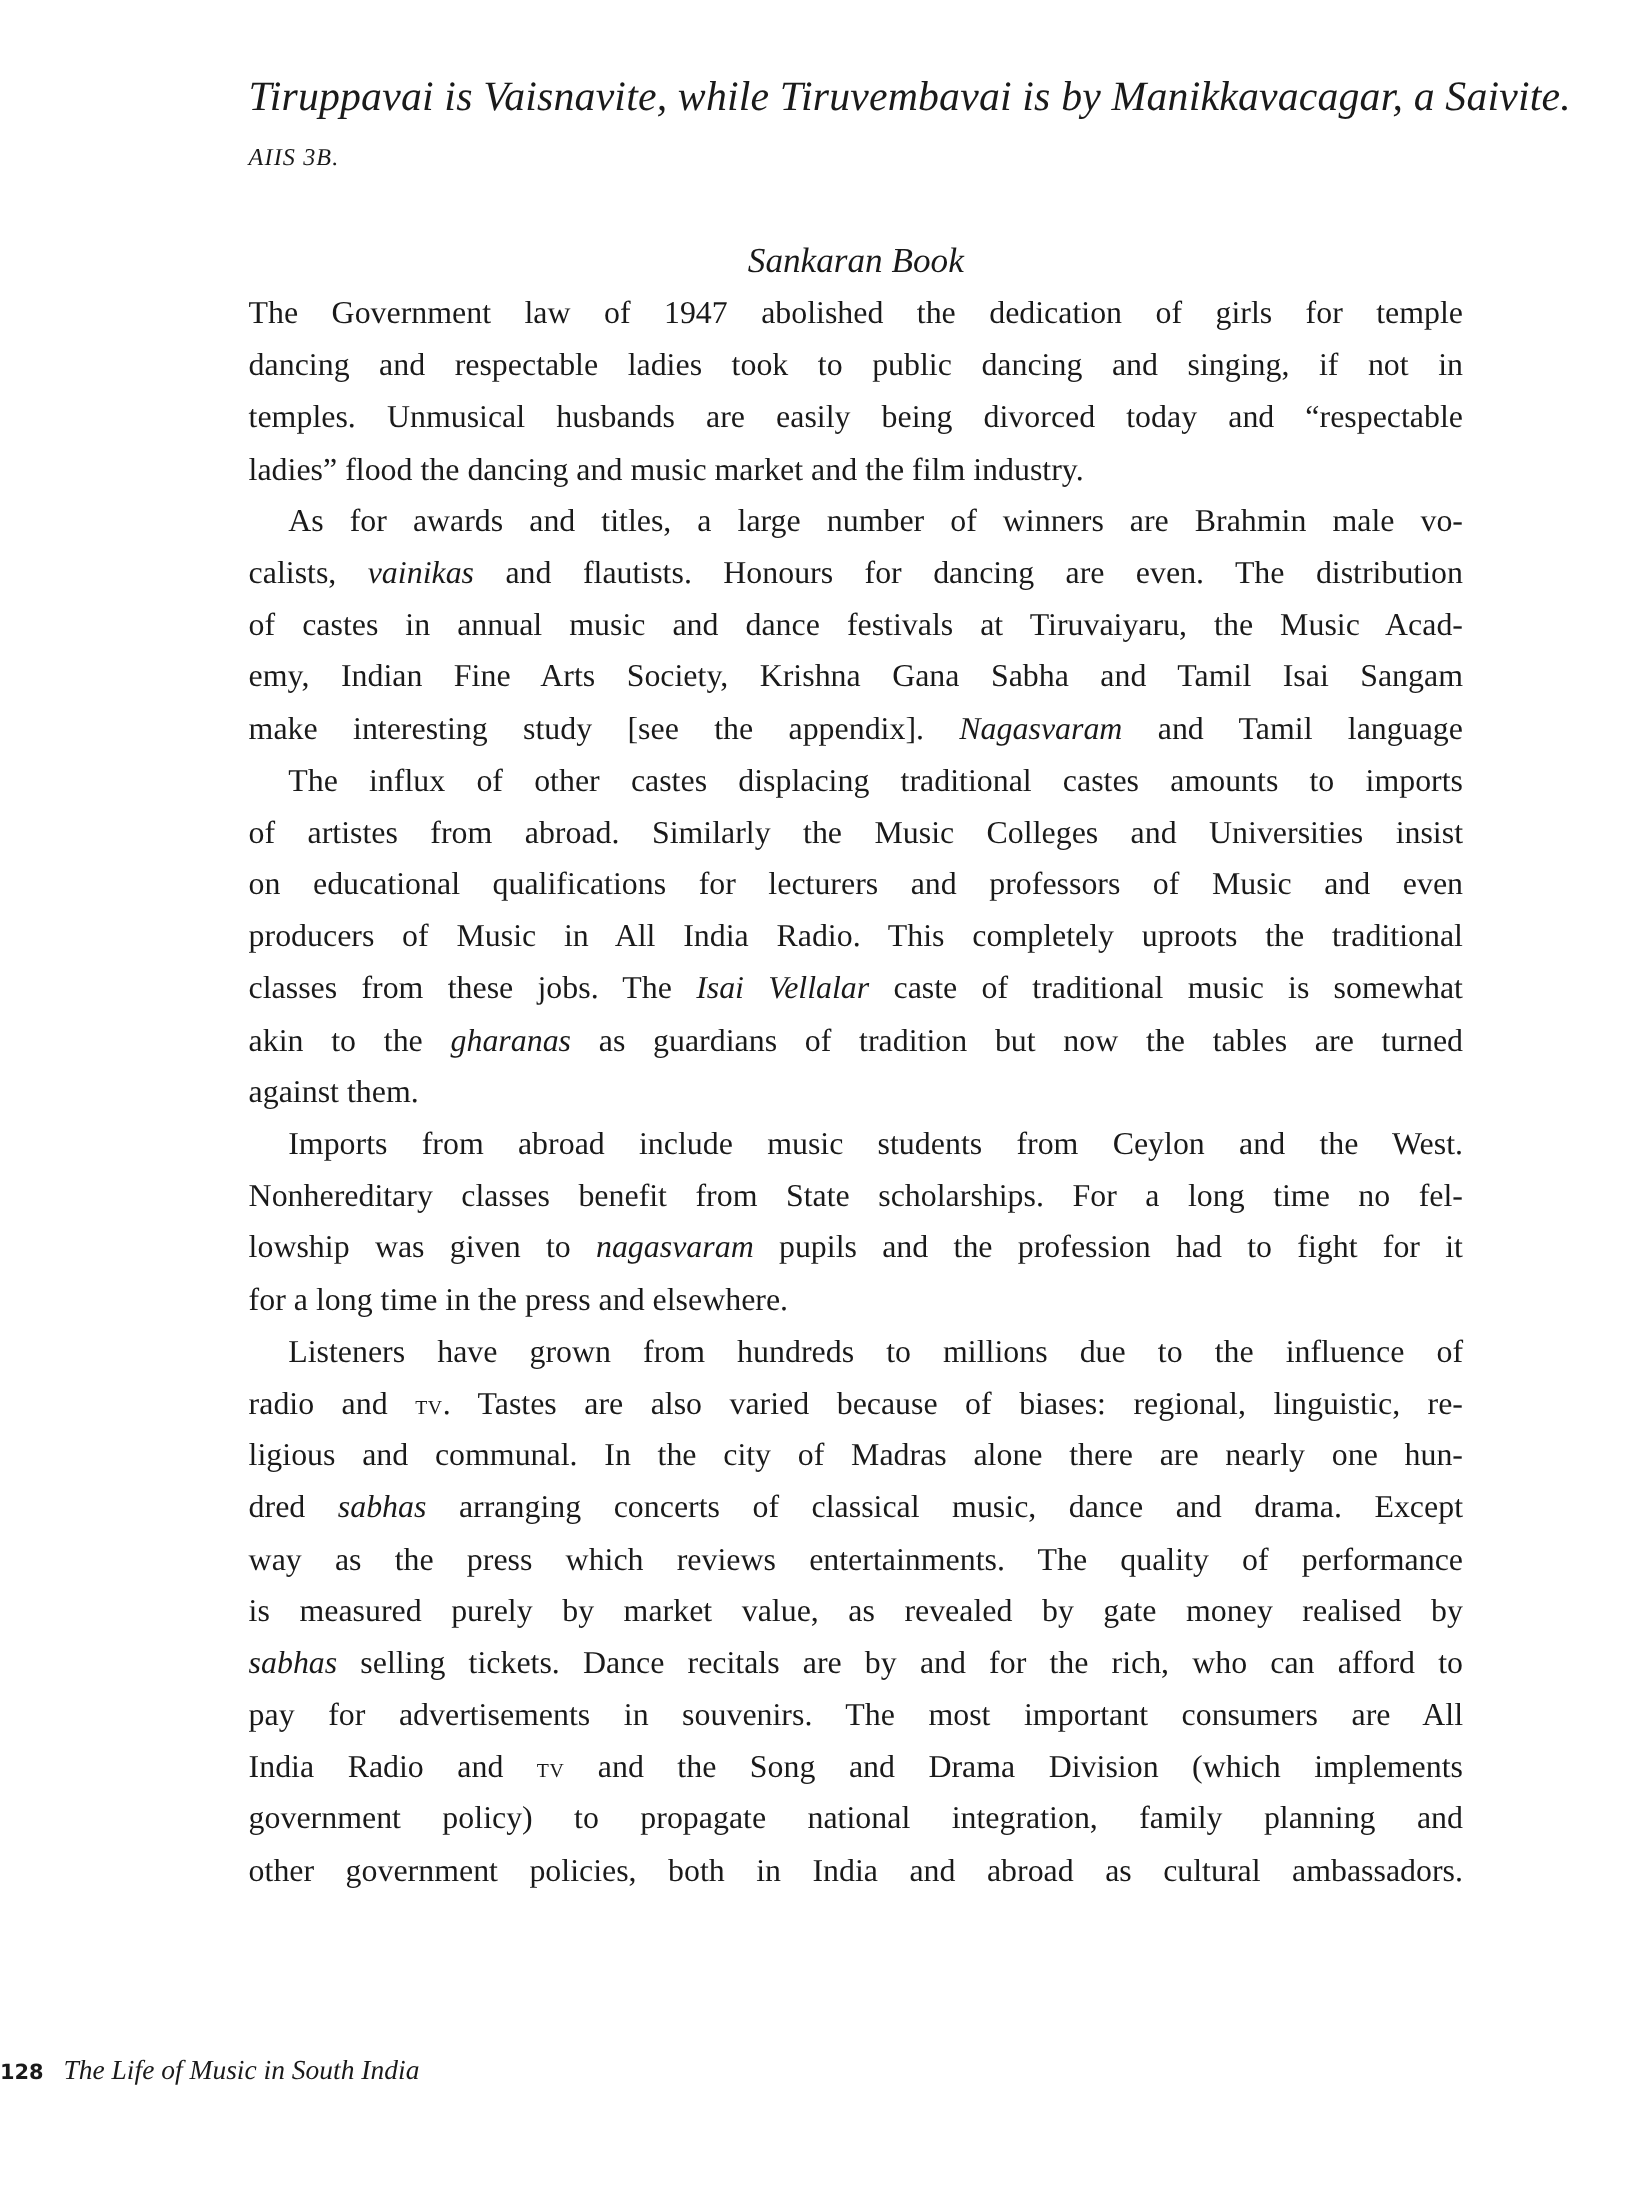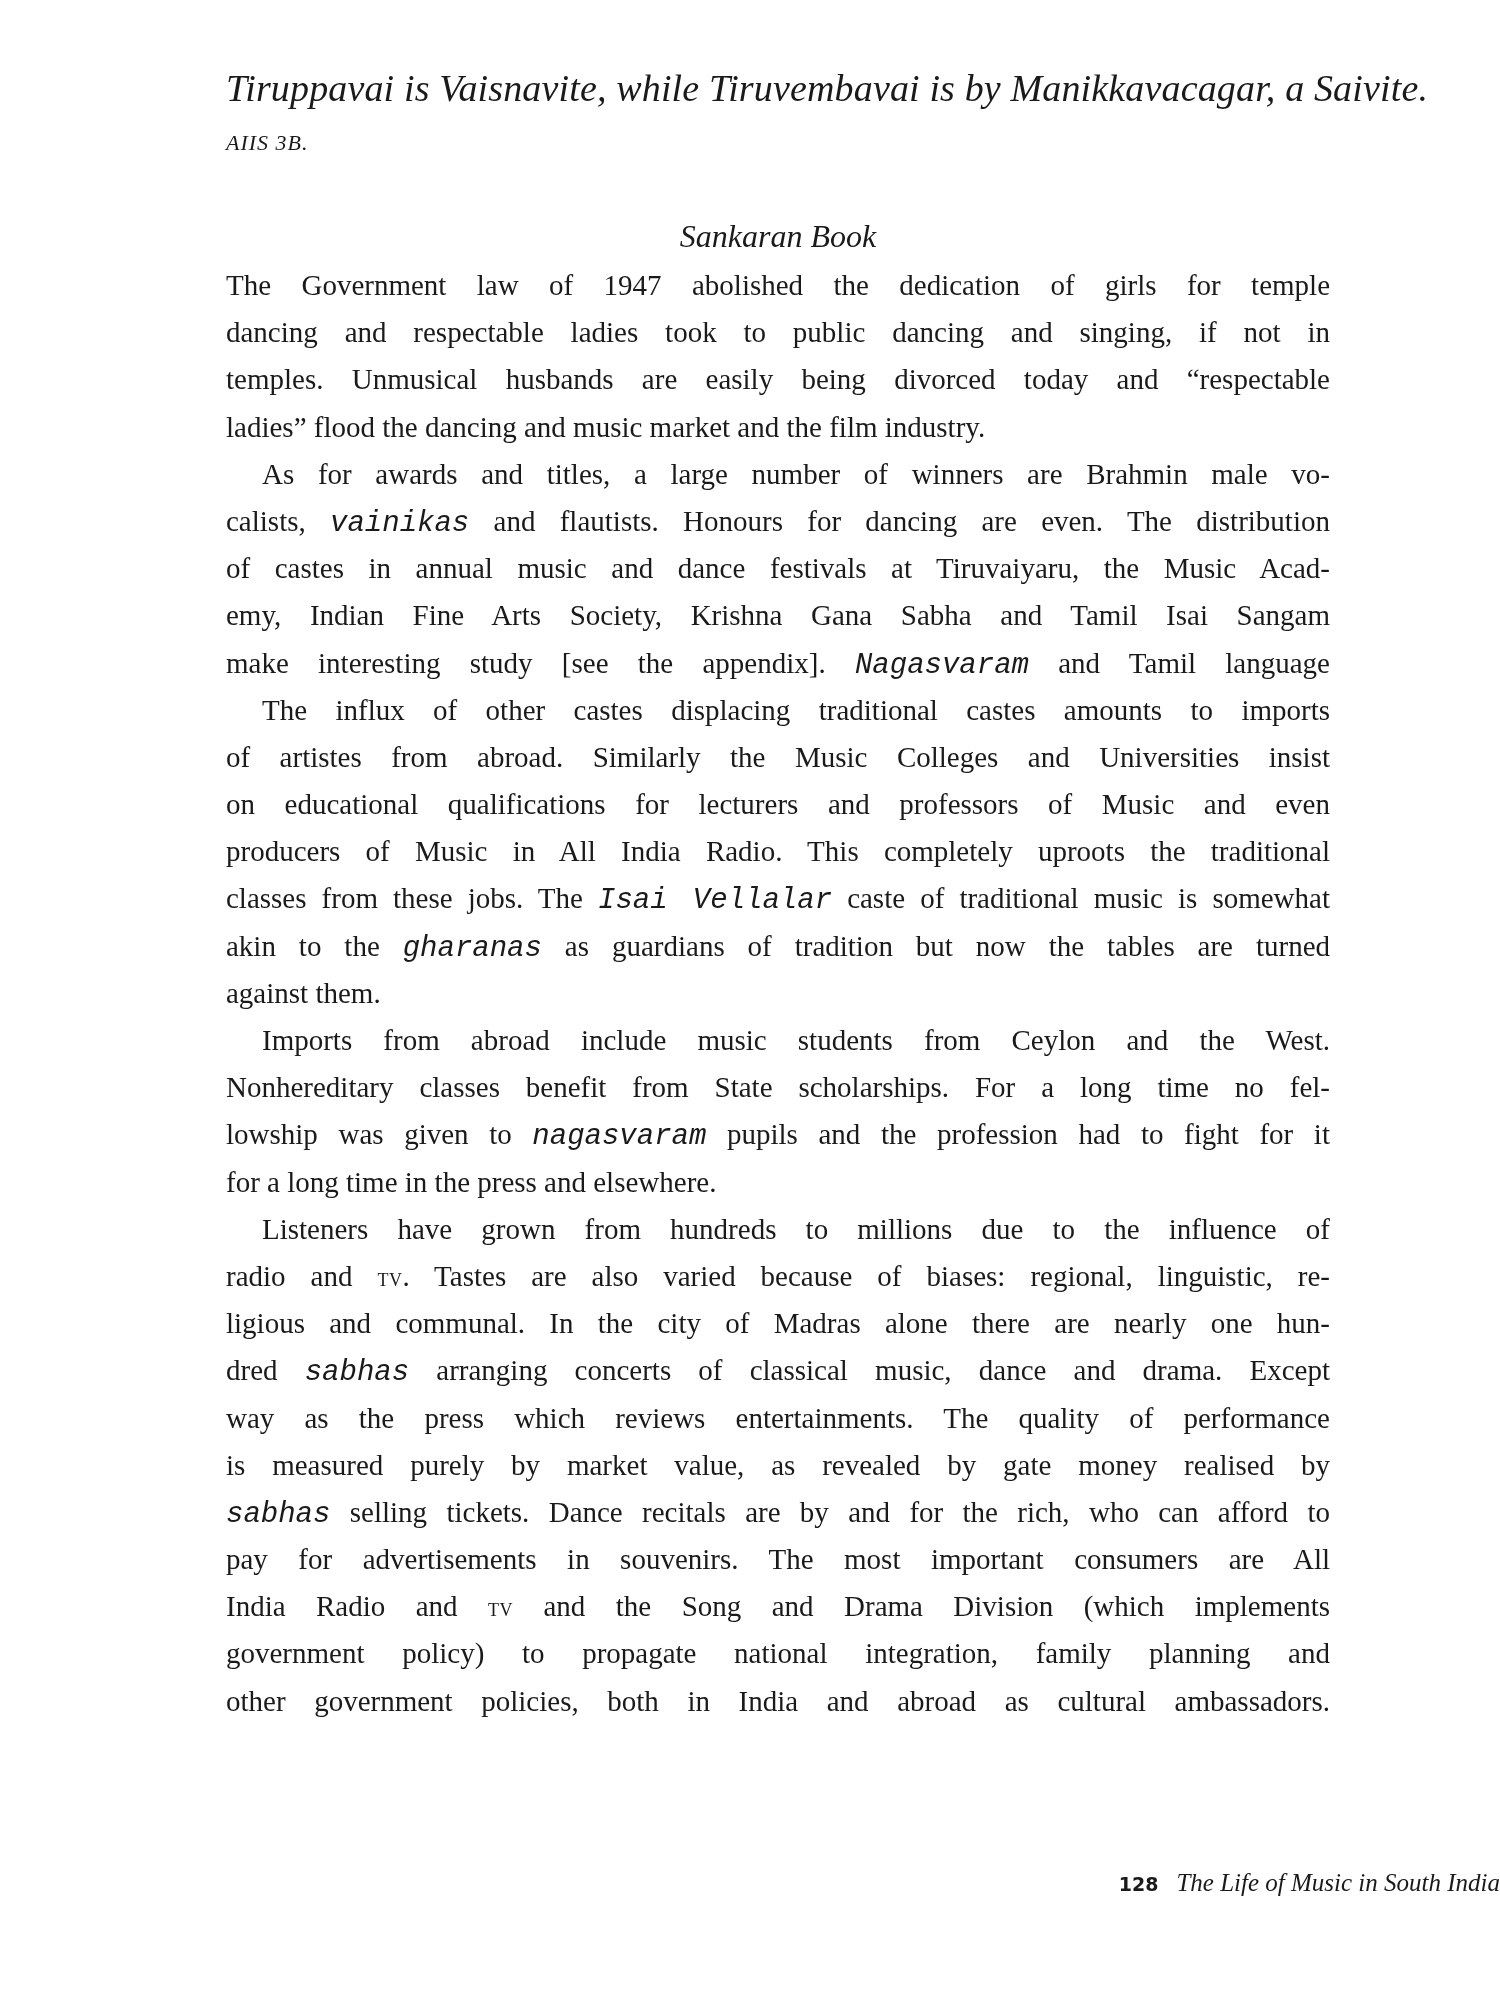--- a/index.html
+++ b/index.html
@@ -71,33 +71,32 @@
     overflow: visible;
   }
   .line.last {
     text-align-last: left;
   }
   .line.indent {
     padding-left: 36px;
   }
   .line em {
     font-style: italic;
-    font-family: Liberation Mono, monospace;
   }
   .sc {
     font-variant: small-caps;
     font-size: 0.9em;
     letter-spacing: 0.5px;
   }
   .footer {
     position: absolute;
     top: 1868px;
     left: 0;
     width: 1500px;
-    text-align: right;
+    text-align: left;
     font-size: 24px;
     line-height: 30px;
   }
   .footer .page-number {
     font-family: "DejaVu Sans", sans-serif;
     font-weight: bold;
     font-size: 19px;
     margin-right: 12px;
   }
   .footer .running-title {

